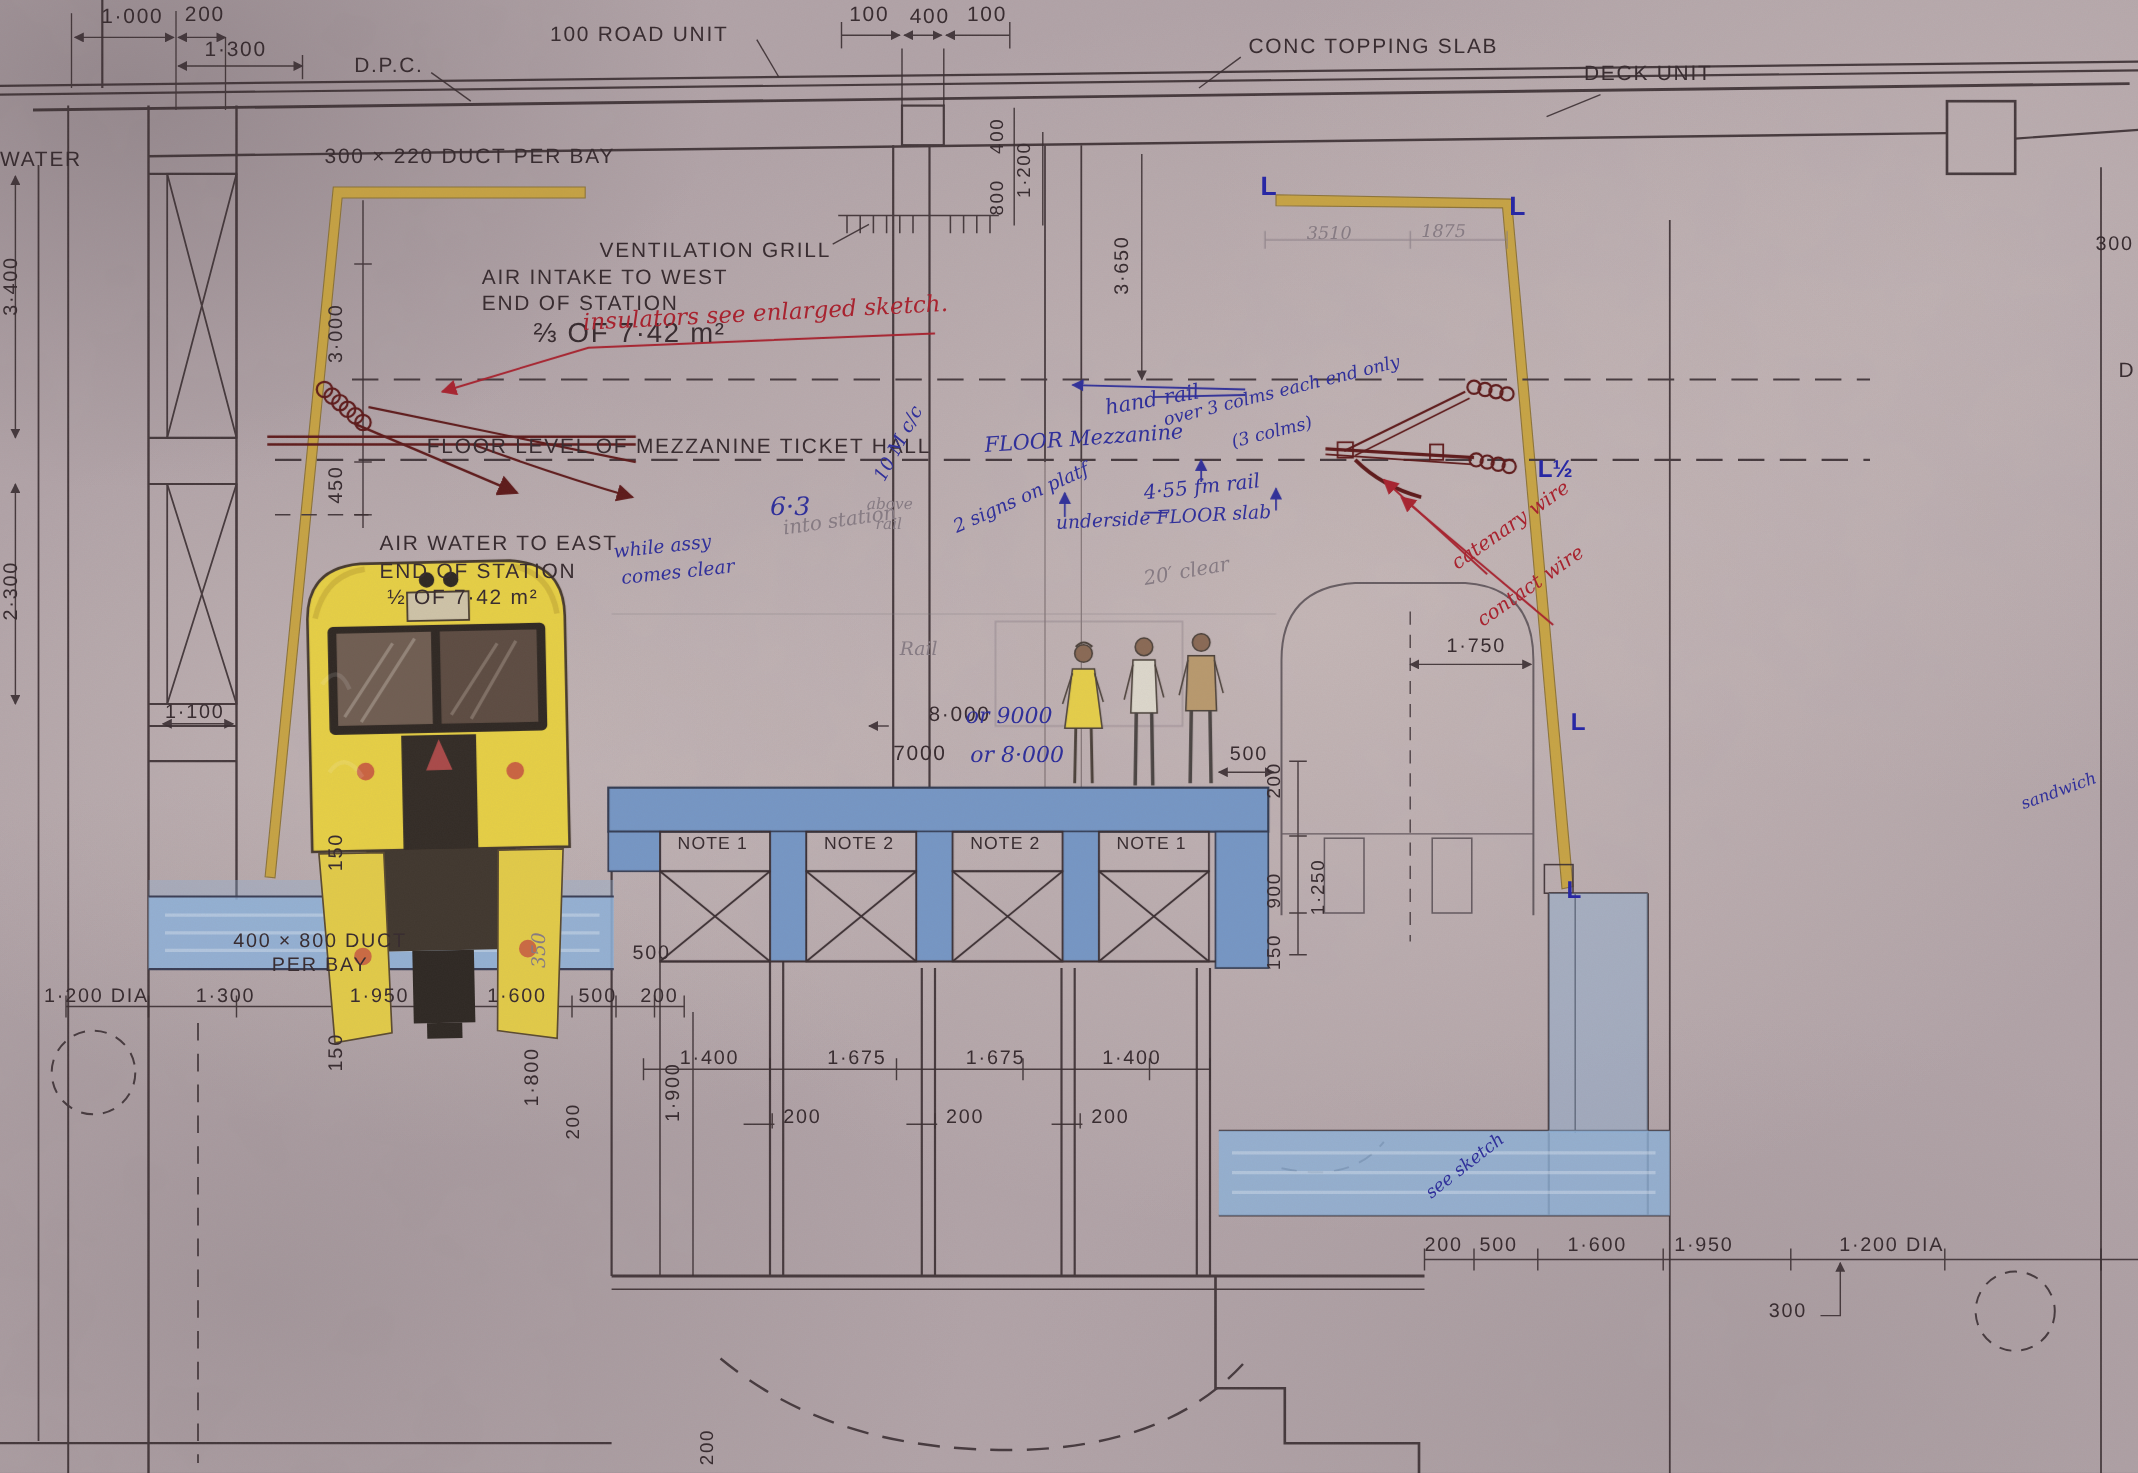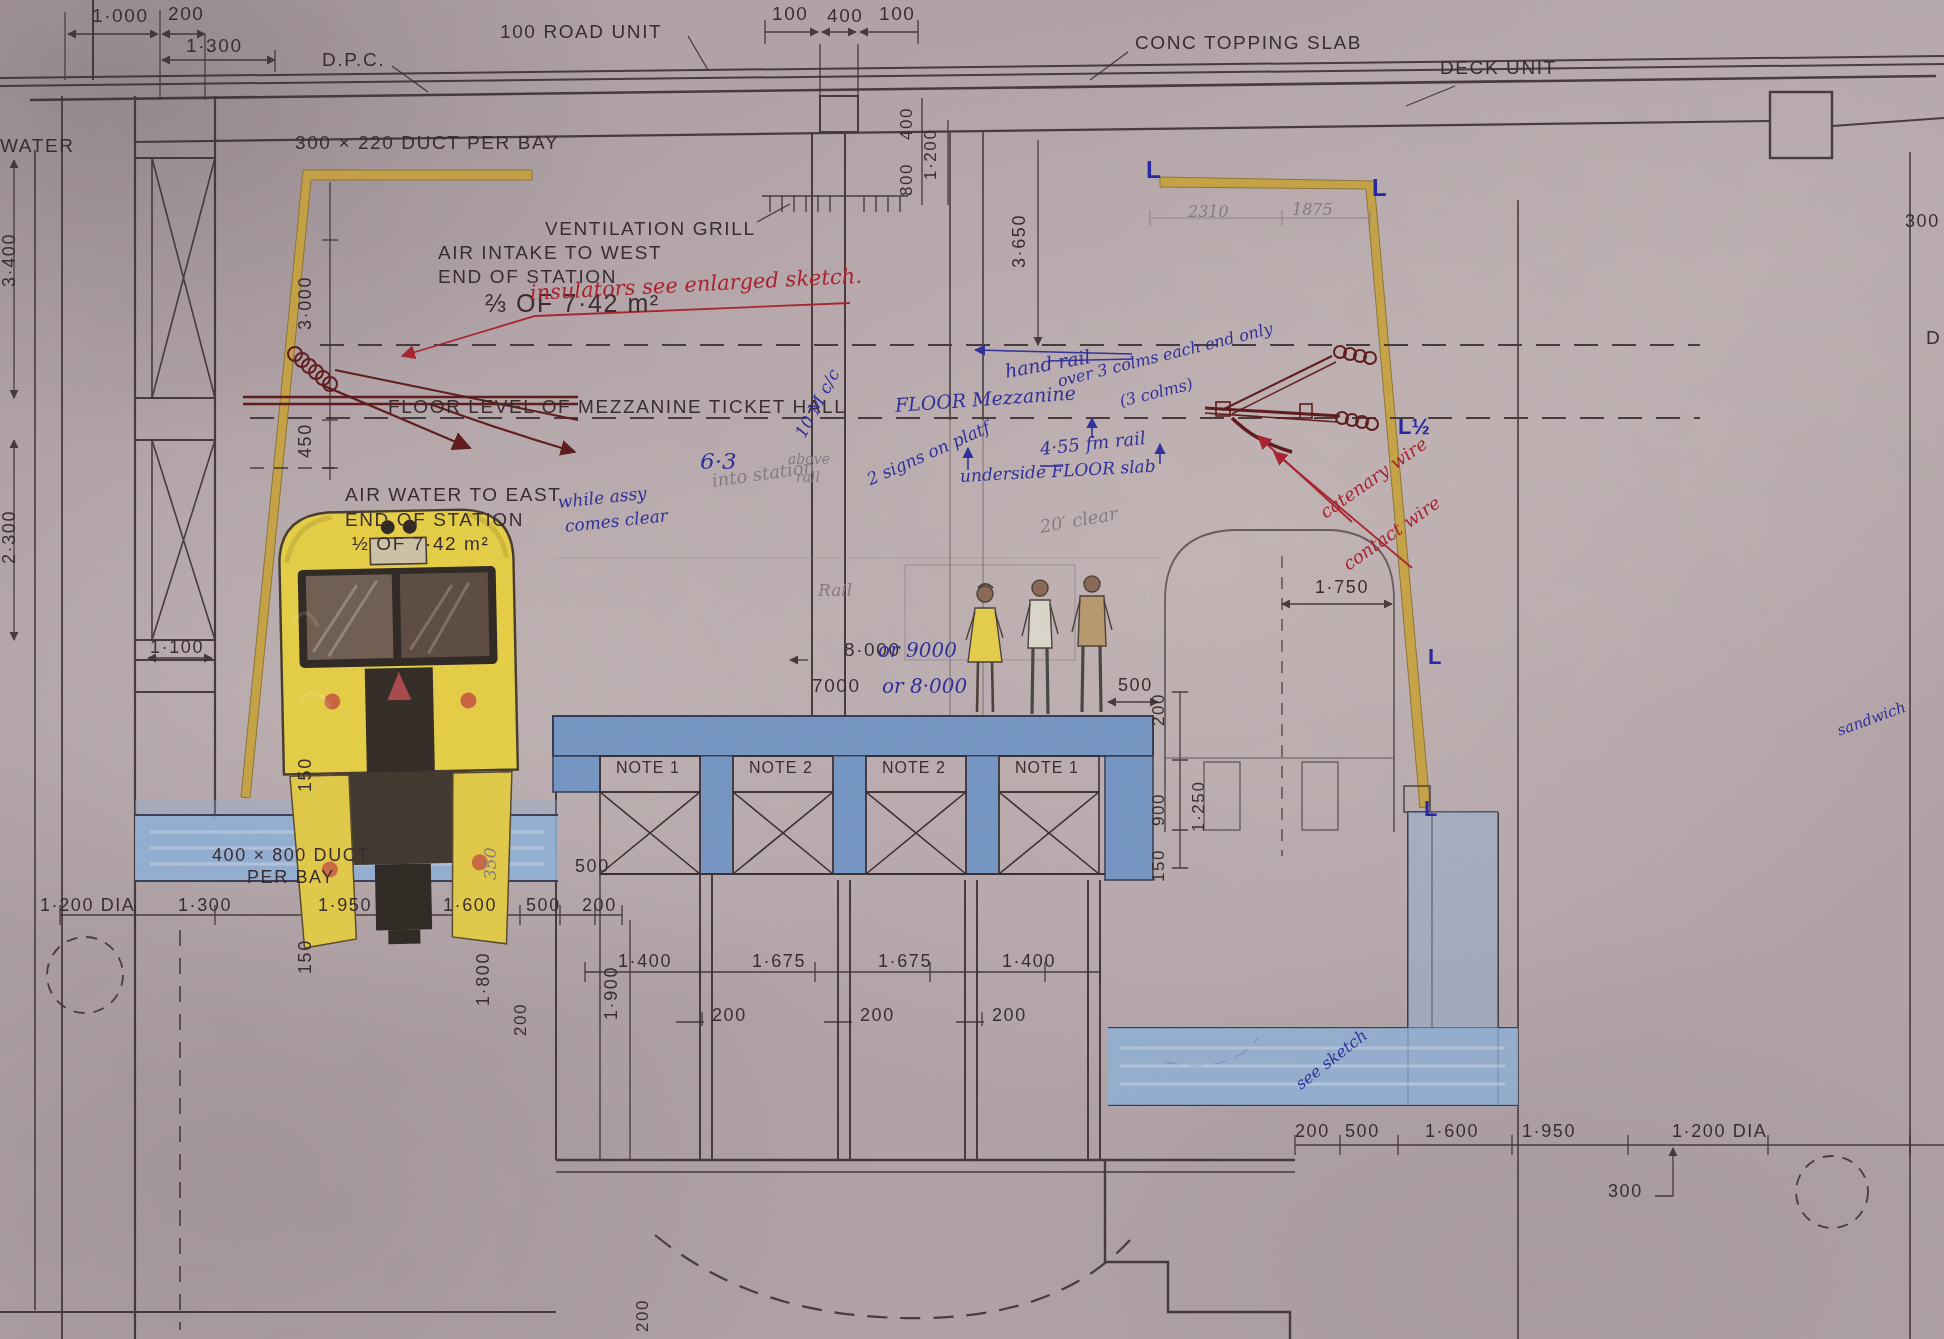--- a/index.html
+++ b/index.html
@@ -394,21 +394,21 @@
       <div class="lbl ink" style="left: 1190px; top: 832px; font-size: 17px; transform-origin: 0px 0px; transform: rotate(-90deg);">1·250</div>
       <div class="lbl ink" style="left: 1150px; top: 882px; font-size: 17px; transform-origin: 0px 0px; transform: rotate(-90deg);">150</div>
       <div class="lbl ink" style="left: 812px; top: 640px; font-size: 19px; padding-left: 32px;">8·000</div>
       <div class="lbl ink" style="left: 812px; top: 676px; font-size: 19px;">7000</div>
       <div class="lbl note" style="left: 616px; top: 760px; font-size: 16px;">NOTE 1</div>
       <div class="lbl note" style="left: 749px; top: 760px; font-size: 16px;">NOTE 2</div>
       <div class="lbl note" style="left: 882px; top: 760px; font-size: 16px;">NOTE 2</div>
       <div class="lbl note" style="left: 1015px; top: 760px; font-size: 16px;">NOTE 1</div>
       <div class="lbl ink" style="left: 212px; top: 846px; font-size: 18px;">400 × 800  DUCT</div>
       <div class="lbl ink" style="left: 247px; top: 868px; font-size: 18px;">PER  BAY</div>
-      <div class="lbl pen" style="left: 1188px; top: 204px; font-size: 16px;">2310</div>
+      <div class="lbl pen" style="left: 1188px; top: 204px; font-size: 16px;">3510</div>
       <div class="lbl pen" style="left: 1292px; top: 202px; font-size: 16px;">1875</div>
       <div class="lbl ink" style="left: 1905px; top: 212px; font-size: 18px;">300</div>
       <div class="lbl ink" style="left: 1926px; top: 328px; font-size: 19px;">D</div>
       <div class="lbl bluem" style="left: 1146px; top: 158px; font-size: 24px;">L</div>
       <div class="lbl bluem" style="left: 1372px; top: 176px; font-size: 24px;">L</div>
       <div class="lbl bluem" style="left: 1398px; top: 416px; font-size: 22px;">L½</div>
       <div class="lbl bluem" style="left: 1428px; top: 646px; font-size: 22px;">L</div>
       <div class="lbl bluem" style="left: 1424px; top: 798px; font-size: 22px;">L</div>
       <div class="lbl red" style="left: 530px; top: 283px; font-size: 21px; transform-origin: 0px 50%; transform: rotate(-3deg);">insulators  see  enlarged  sketch.</div>
       <div class="lbl red" style="left: 1322px; top: 505px; font-size: 18px; transform-origin: 0px 50%; transform: rotate(-35deg);">catenary wire</div>

